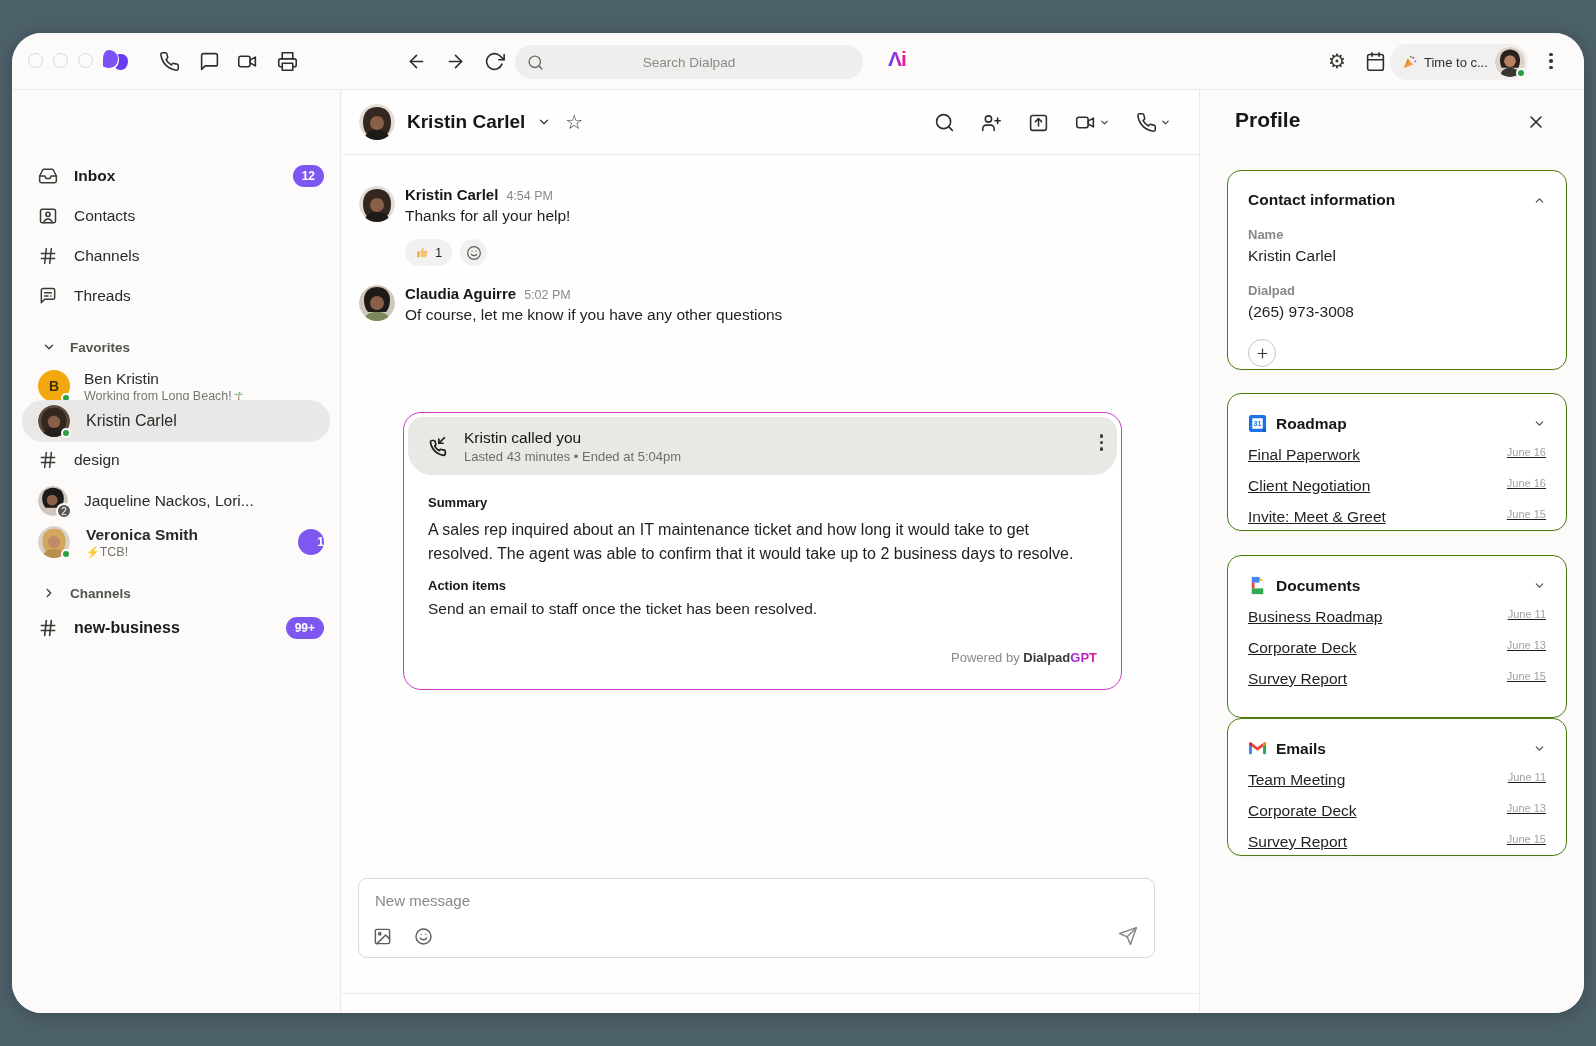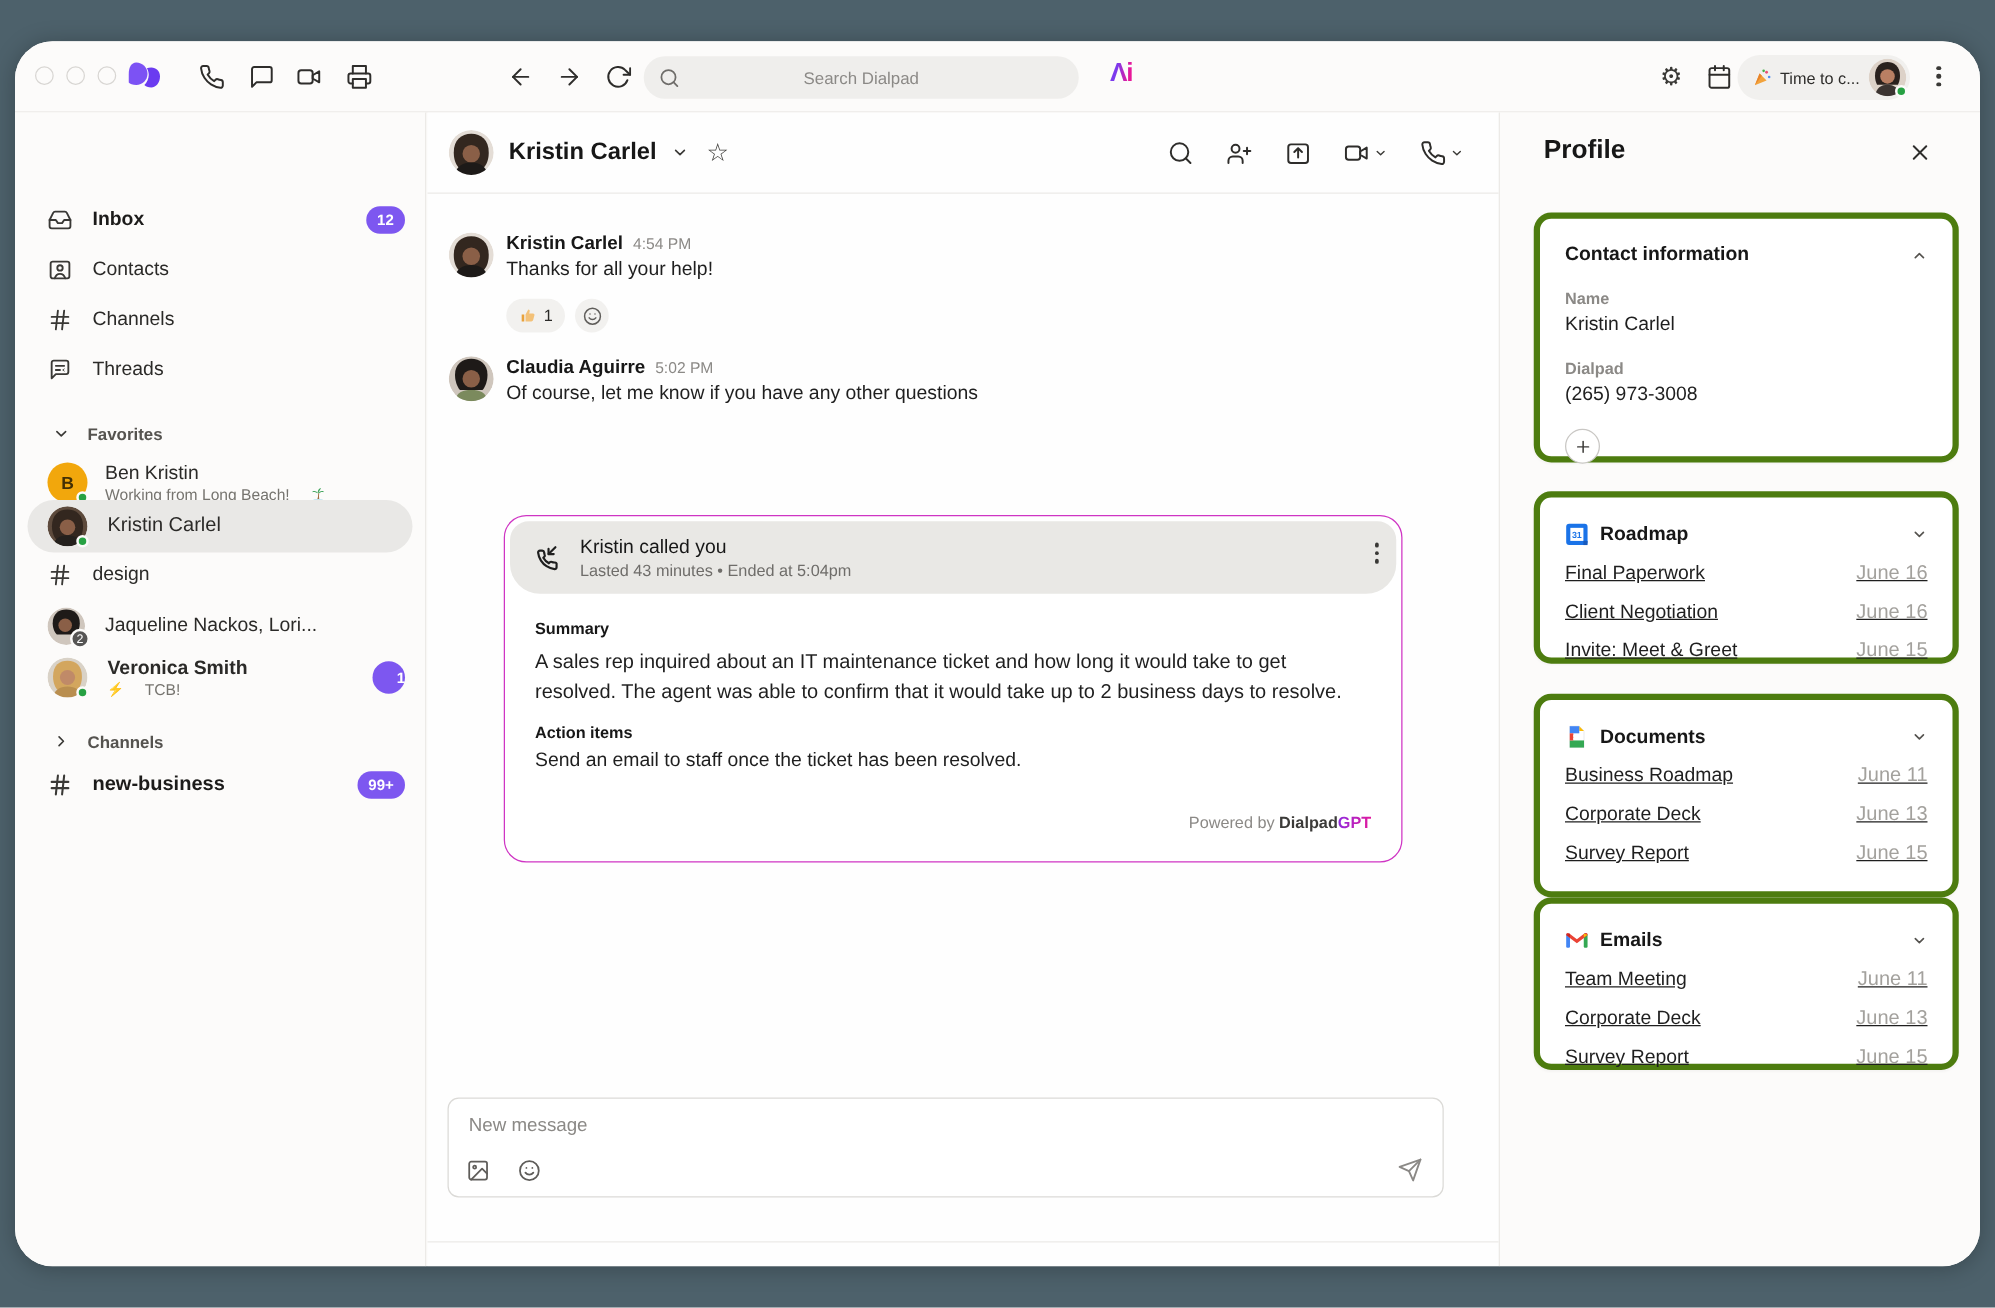--- a/index.html
+++ b/index.html
@@ -50,21 +50,21 @@
   .sidebar{ position:absolute; left:0; top:57px; width:329px; bottom:0; background:#fcfbfa; border-right:1px solid #eceae7;}
   .srow{ position:absolute; left:0; width:100%; display:flex; align-items:center; gap:16px; padding-left:26px;}
   .srow .nav-ic{ width:20px; height:20px; color:#3a3936; flex:0 0 auto;}
   .srow .lbl{ font-size:15.5px; color:#2b2a28;}
   .srow .lbl.bold{ font-weight:bold; color:#1c1b1a;}
   .badge{ position:absolute; right:16px; background:#7d57f0; color:#fff; font-size:12px; font-weight:bold; border-radius:12px; padding:4px 9px; min-width:28px; text-align:right;}
   .sec-hdr{ position:absolute; left:0; width:100%; display:flex; align-items:center; gap:14px; padding-left:30px; color:#55534f;}
   .sec-hdr .lbl{ font-size:13.5px; font-weight:bold; color:#55534f;}
   .sec-hdr svg{ width:14px; height:14px;}
   .fav-name{ font-size:15.5px; color:#2b2a28;}
-  .fav-sub{ font-size:12.5px; color:#76746f; display:flex; align-items:flex-start; gap:16px; margin-top:1px;}
+  .fav-sub{ font-size:12.5px; color:#76746f; display:flex; align-items:flex-end; gap:0; margin-top:1px;}
   .selected-pill{ position:absolute; left:10px; right:10px; top:310px; height:42px; background:#e9e8e6; border-radius:21px;}
   .bolt{ color:#f2b01e; font-size:11px; }
   
   .main{ position:absolute; left:330px; top:57px; right:385px; bottom:0; background:#fefefe;}
   .chat-hdr{ position:absolute; left:0; top:0; right:0; height:65px; border-bottom:1px solid #eceae7; display:flex; align-items:center; padding-left:17px; gap:12px;}
   .chat-title{ font-size:19px; font-weight:bold; color:#171717;}
   .chev{ width:14px; height:14px; color:#3a3936;}
   .star-glyph{ font-size:20px; color:#3a3936; margin-left:2px;}
   .hdr-actions{ position:absolute; right:28px; top:0; height:65px; display:flex; align-items:center; gap:26px; color:#2e2d2b;}
   .hdr-actions .act{ display:flex; align-items:center; gap:3px;}
@@ -98,31 +98,31 @@
   .composer .ph{ position:absolute; left:16px; top:13px; font-size:15px; color:#8b8986;}
   .composer .c-icons{ position:absolute; left:14px; bottom:11px; display:flex; gap:22px; color:#5f5d5a;}
   .composer .c-icons svg{ width:19px; height:19px;}
   .composer .send{ position:absolute; right:16px; bottom:11px; color:#8b8986;}
   .composer .send svg{ width:20px; height:20px;}
   .main-bottom-line{ position:absolute; left:0; right:0; top:903px; height:1px; background:#eceae7;}
   
   .panel{ position:absolute; right:0; top:57px; width:385px; bottom:0; background:#fcfbfa; border-left:1px solid #eceae7;}
   .panel-title{ position:absolute; left:35px; top:18px; font-size:21px; font-weight:bold; color:#171717;}
   .panel-close{ position:absolute; right:38px; top:22px; width:20px; height:20px; color:#2e2d2b;}
-  .pcard{ position:absolute; left:27px; width:340px; background:#fff; border:5px solid #4d7c0f; border-radius:14px; box-shadow:0 1px 2px rgba(0,0,0,.03); padding:20px 20px;}
+  .pcard{ position:absolute; left:27px; width:340px; background:#fff; border:1px solid #4d7c0f; border-radius:14px; box-shadow:0 1px 2px rgba(0,0,0,.03); padding:20px 20px;}
   .pcard-hdr{ display:flex; align-items:center; gap:9px;}
   .pcard-hdr .t{ font-size:15.5px; font-weight:bold; color:#171717; flex:1;}
   .pcard-hdr .chev{ width:13px; height:13px; color:#55534f;}
   .field-lbl{ font-size:13px; color:#8b8986; font-weight:bold; margin-top:18px;}
   .field-val{ font-size:15.5px; color:#1f1f1f; margin-top:5px;}
   .plus-btn{ margin-top:18px; width:28px; height:28px; border-radius:50%; border:1px solid #c9c7c4; background:#fff; display:flex; align-items:center; justify-content:center; color:#3a3936;}
   .plus-btn svg{ width:13px; height:13px;}
   .prow{ display:flex; align-items:flex-start; margin-top:13px;text-decoration:underline;}
   .prow .n{ flex:1; font-size:15.5px; color:#1f1f1f;}
-  .prow .d{ font-size:16px; color:#a3a19d;}
+  .prow .d{ font-size:11px; color:#a3a19d;}
   .gicon{ width:19px; height:19px; flex:0 0 auto;}
   
   svg{ display:block; }
 </style>
 </head>
 <body>
 
 <div class="window">
 
   <div class="topbar">

